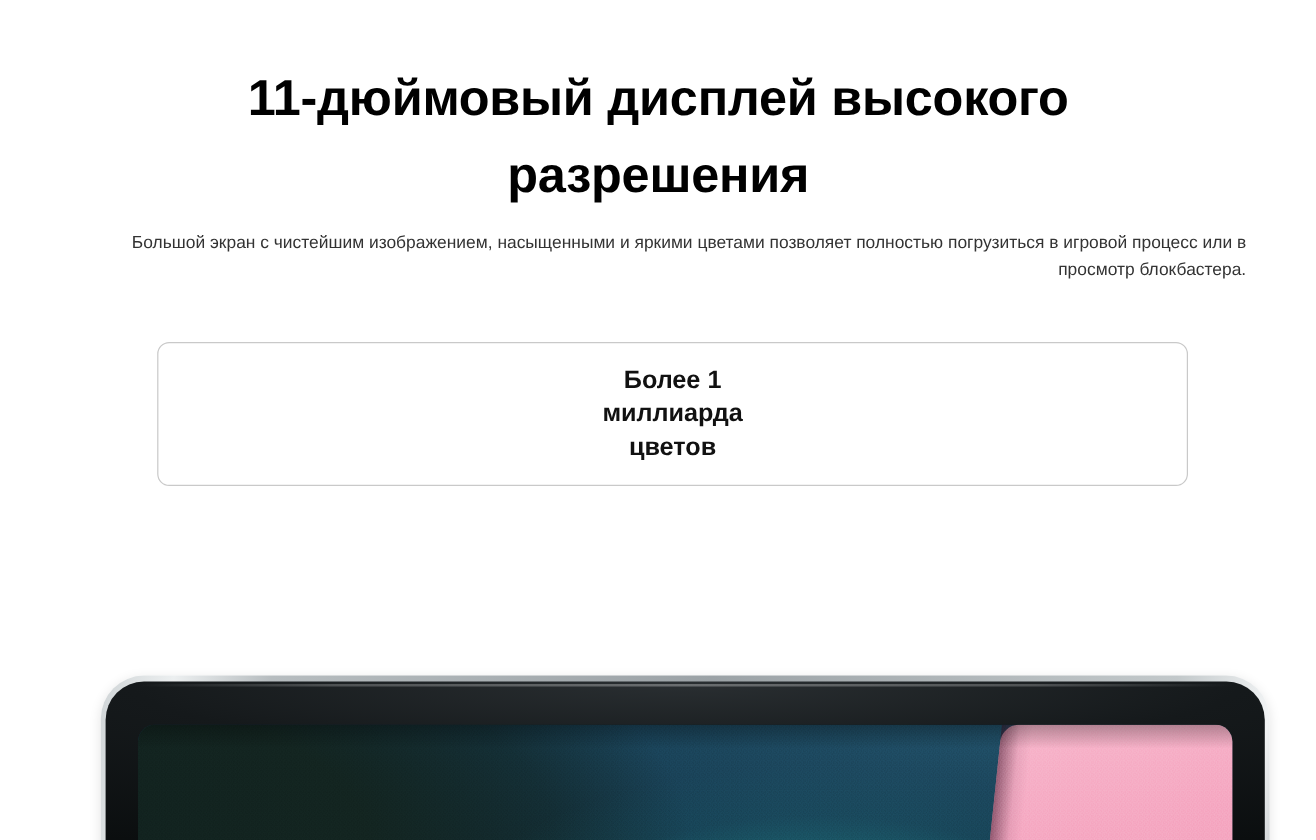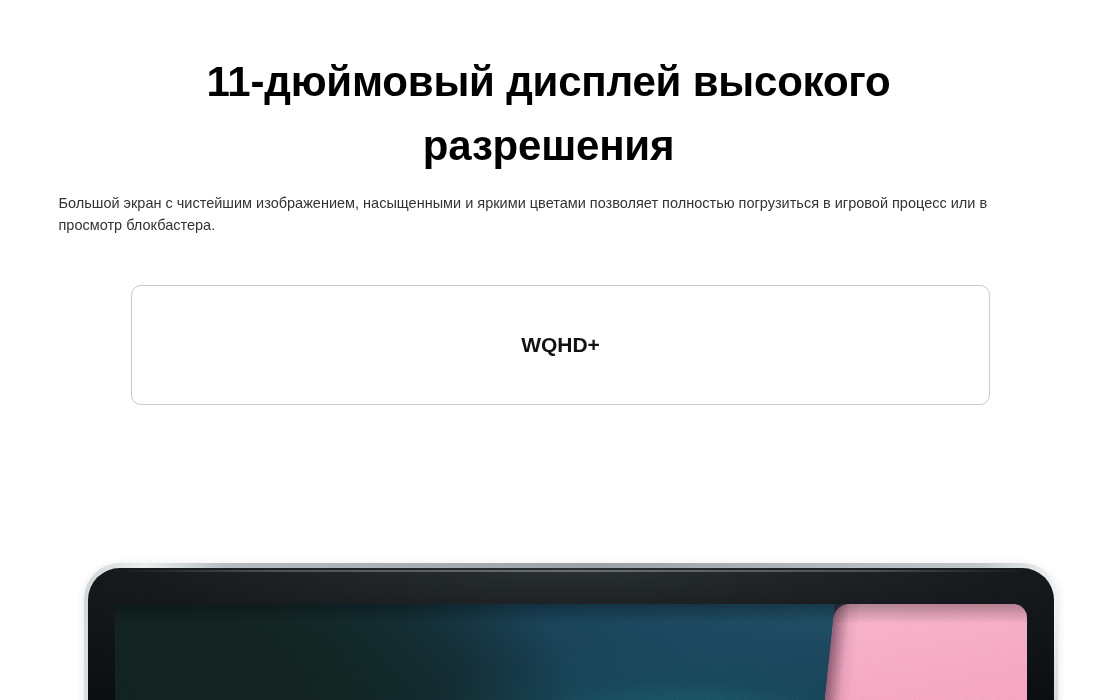--- a/index.html
+++ b/index.html
@@ -36,21 +36,21 @@
     white-space: pre-line;
   }
 
   
   .subcopy {
     position: absolute;
     top: 168px;
     left: 50%;
     transform: translateX(-50%);
     width: 980px;
-    text-align: left;
+    text-align: right;
     font-size: 14.5px;
     line-height: 22px;
     font-weight: 400;
     color: #333333;
   }
 
   
   .spec-row {
     position: absolute;
     top: 261px;
@@ -240,26 +240,28 @@
 
 <div class="page">
 
   <h1 class="headline">11-дюймовый дисплей высокого
 разрешения</h1>
 
   <p class="subcopy">Большой экран с чистейшим изображением, насыщенными и яркими цветами позволяет полностью погрузиться в игровой процесс или в просмотр блокбастера.</p>
 
   <div class="spec-row">
 
+
+
+
     <div class="spec-card">
-      <span class="spec-label">WQHD+</span>
+      <span class="spec-label">Более 1
+миллиарда
+цветов</span>
     </div>
-
-
-
 
   </div>
 
   <div class="device-wrap">
     <div class="device-frame">
       <div class="device-bezel">
         <div class="bezel-gloss"></div>
 
         <div class="device-screen">
           <div class="wp-layer wp-base"></div>

